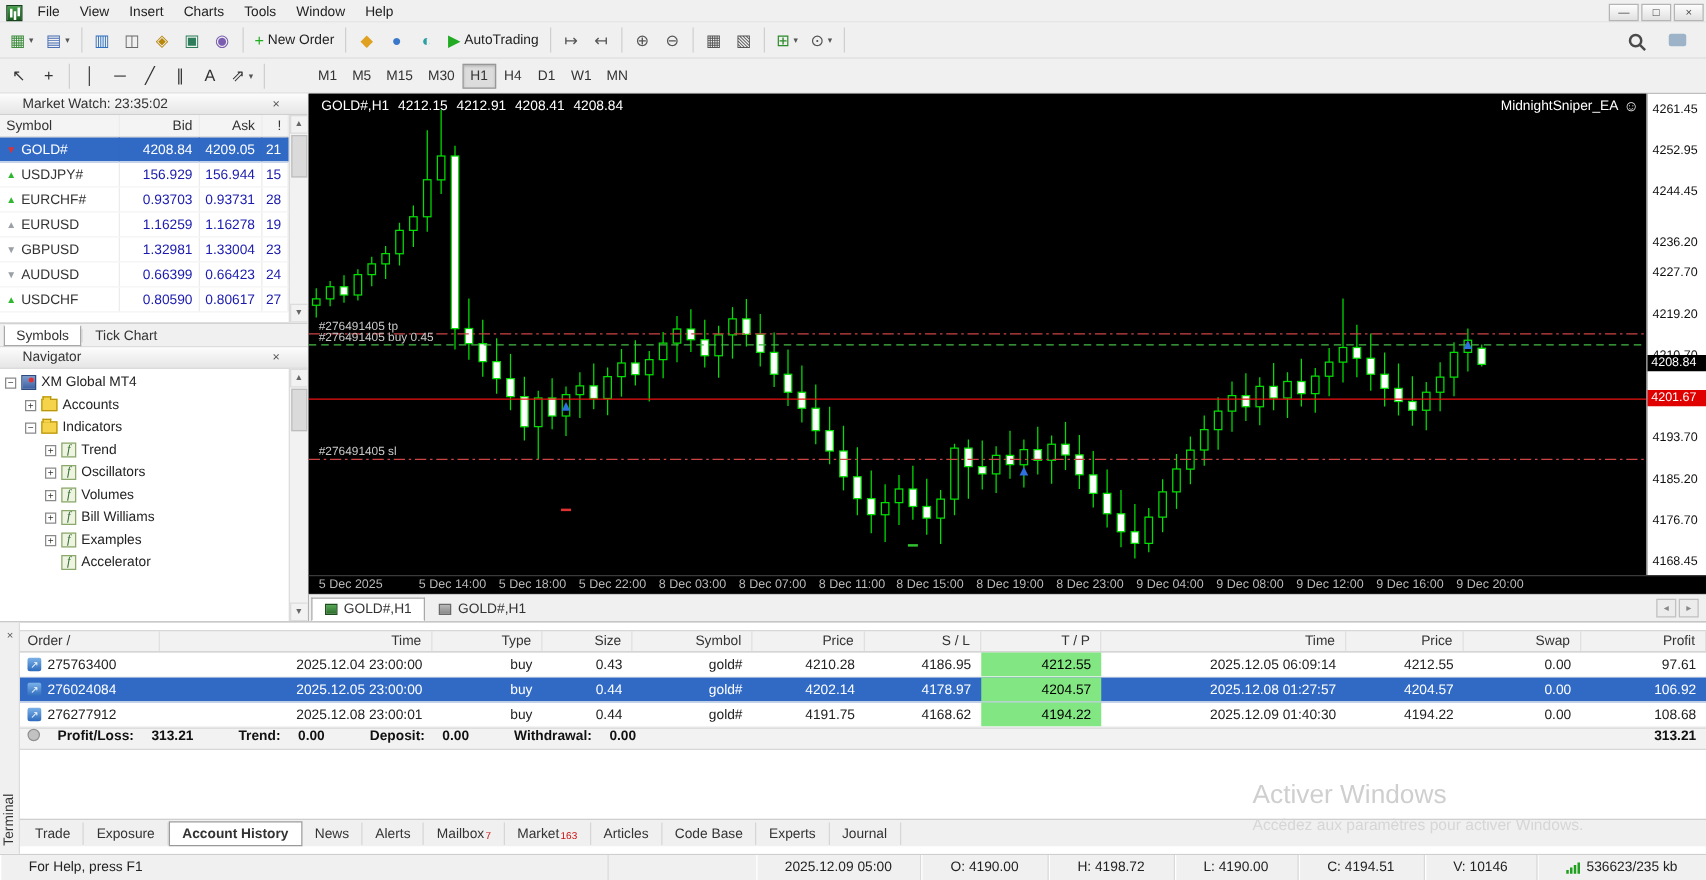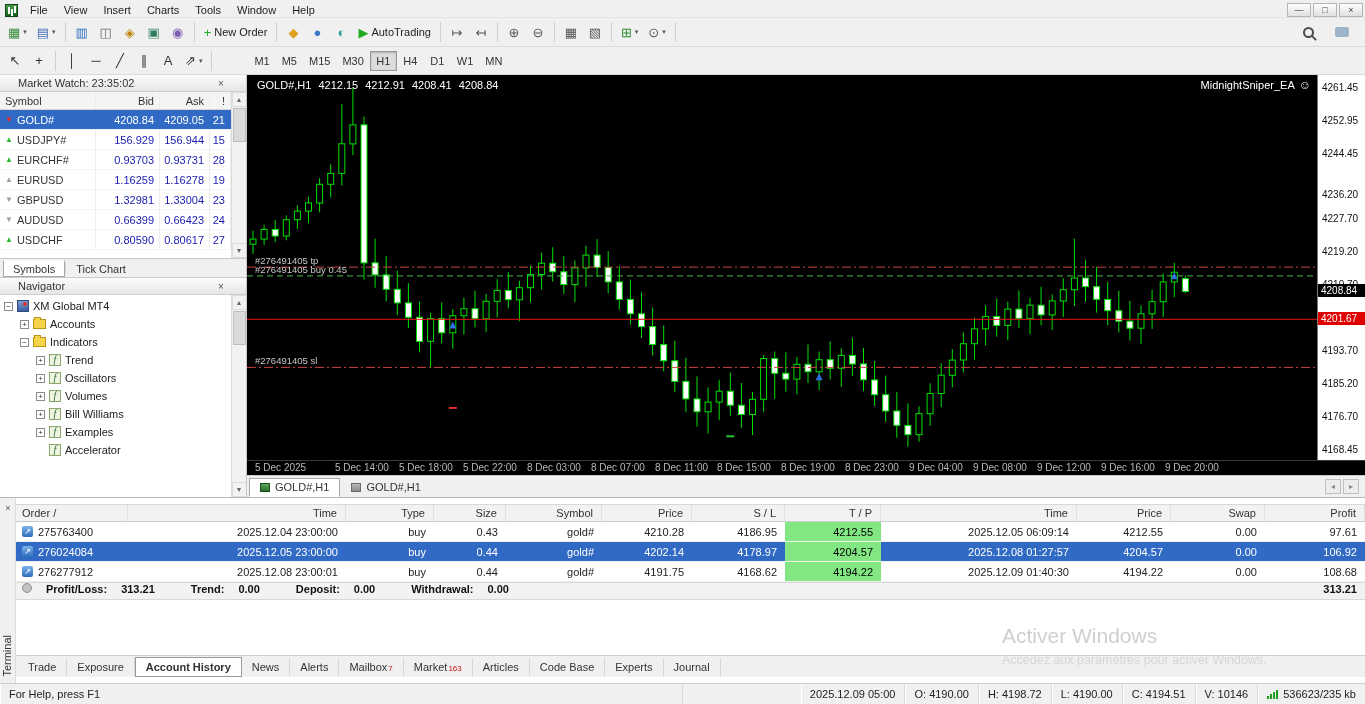--- a/index.html
+++ b/index.html
@@ -117,21 +117,21 @@
   .bal-gap{width:8px;}
   .bal-total{margin-left:auto;padding-right:8px;}
   .term-filler{flex:1;background:#fff;}
   .term-tabs{height:22px;display:flex;align-items:center;background:#f0f0f0;border-top:1px solid #cfcfcf;padding:0 2px;margin-bottom:6px;}
   .term-tab{padding:3px 10px;color:#333;border-right:1px solid #d6d6d6;display:flex;align-items:flex-end;gap:1px;}
   .term-tab.active{background:#fff;border:1px solid #9a9a9a;font-weight:bold;}
   .term-tab sub{color:#cc1111;font-size:8px;}
 
   
   .statusbar{height:21px;background:#f0f0f0;border-top:1px solid #cfcfcf;display:flex;align-items:stretch;font-size:11px;color:#222;}
-  .sb-cell{display:flex;align-items:center;padding:0 9px;border-right:1px solid #dadada;box-shadow:inset 1px 0 0 #fff;white-space:nowrap;}
+  .sb-cell{display:flex;align-items:center;padding:0 23px;border-right:1px solid #dadada;box-shadow:inset 1px 0 0 #fff;white-space:nowrap;}
   .sb-help{flex:1;border-left:none;}
   .conn-bars{display:flex;align-items:flex-end;gap:1px;margin-right:5px;}
   .conn-bars i{display:block;width:2px;background:#1f9f1f;}
 
   .watermark{position:absolute;left:1002px;top:624px;z-index:60;pointer-events:none;color:#cfcfcf;}
   .watermark .wm1{font-size:21px;}
   .watermark .wm2{font-size:12.5px;color:#d6d6d6;margin-top:5px;}
 </style>
 </head>
 <body>

